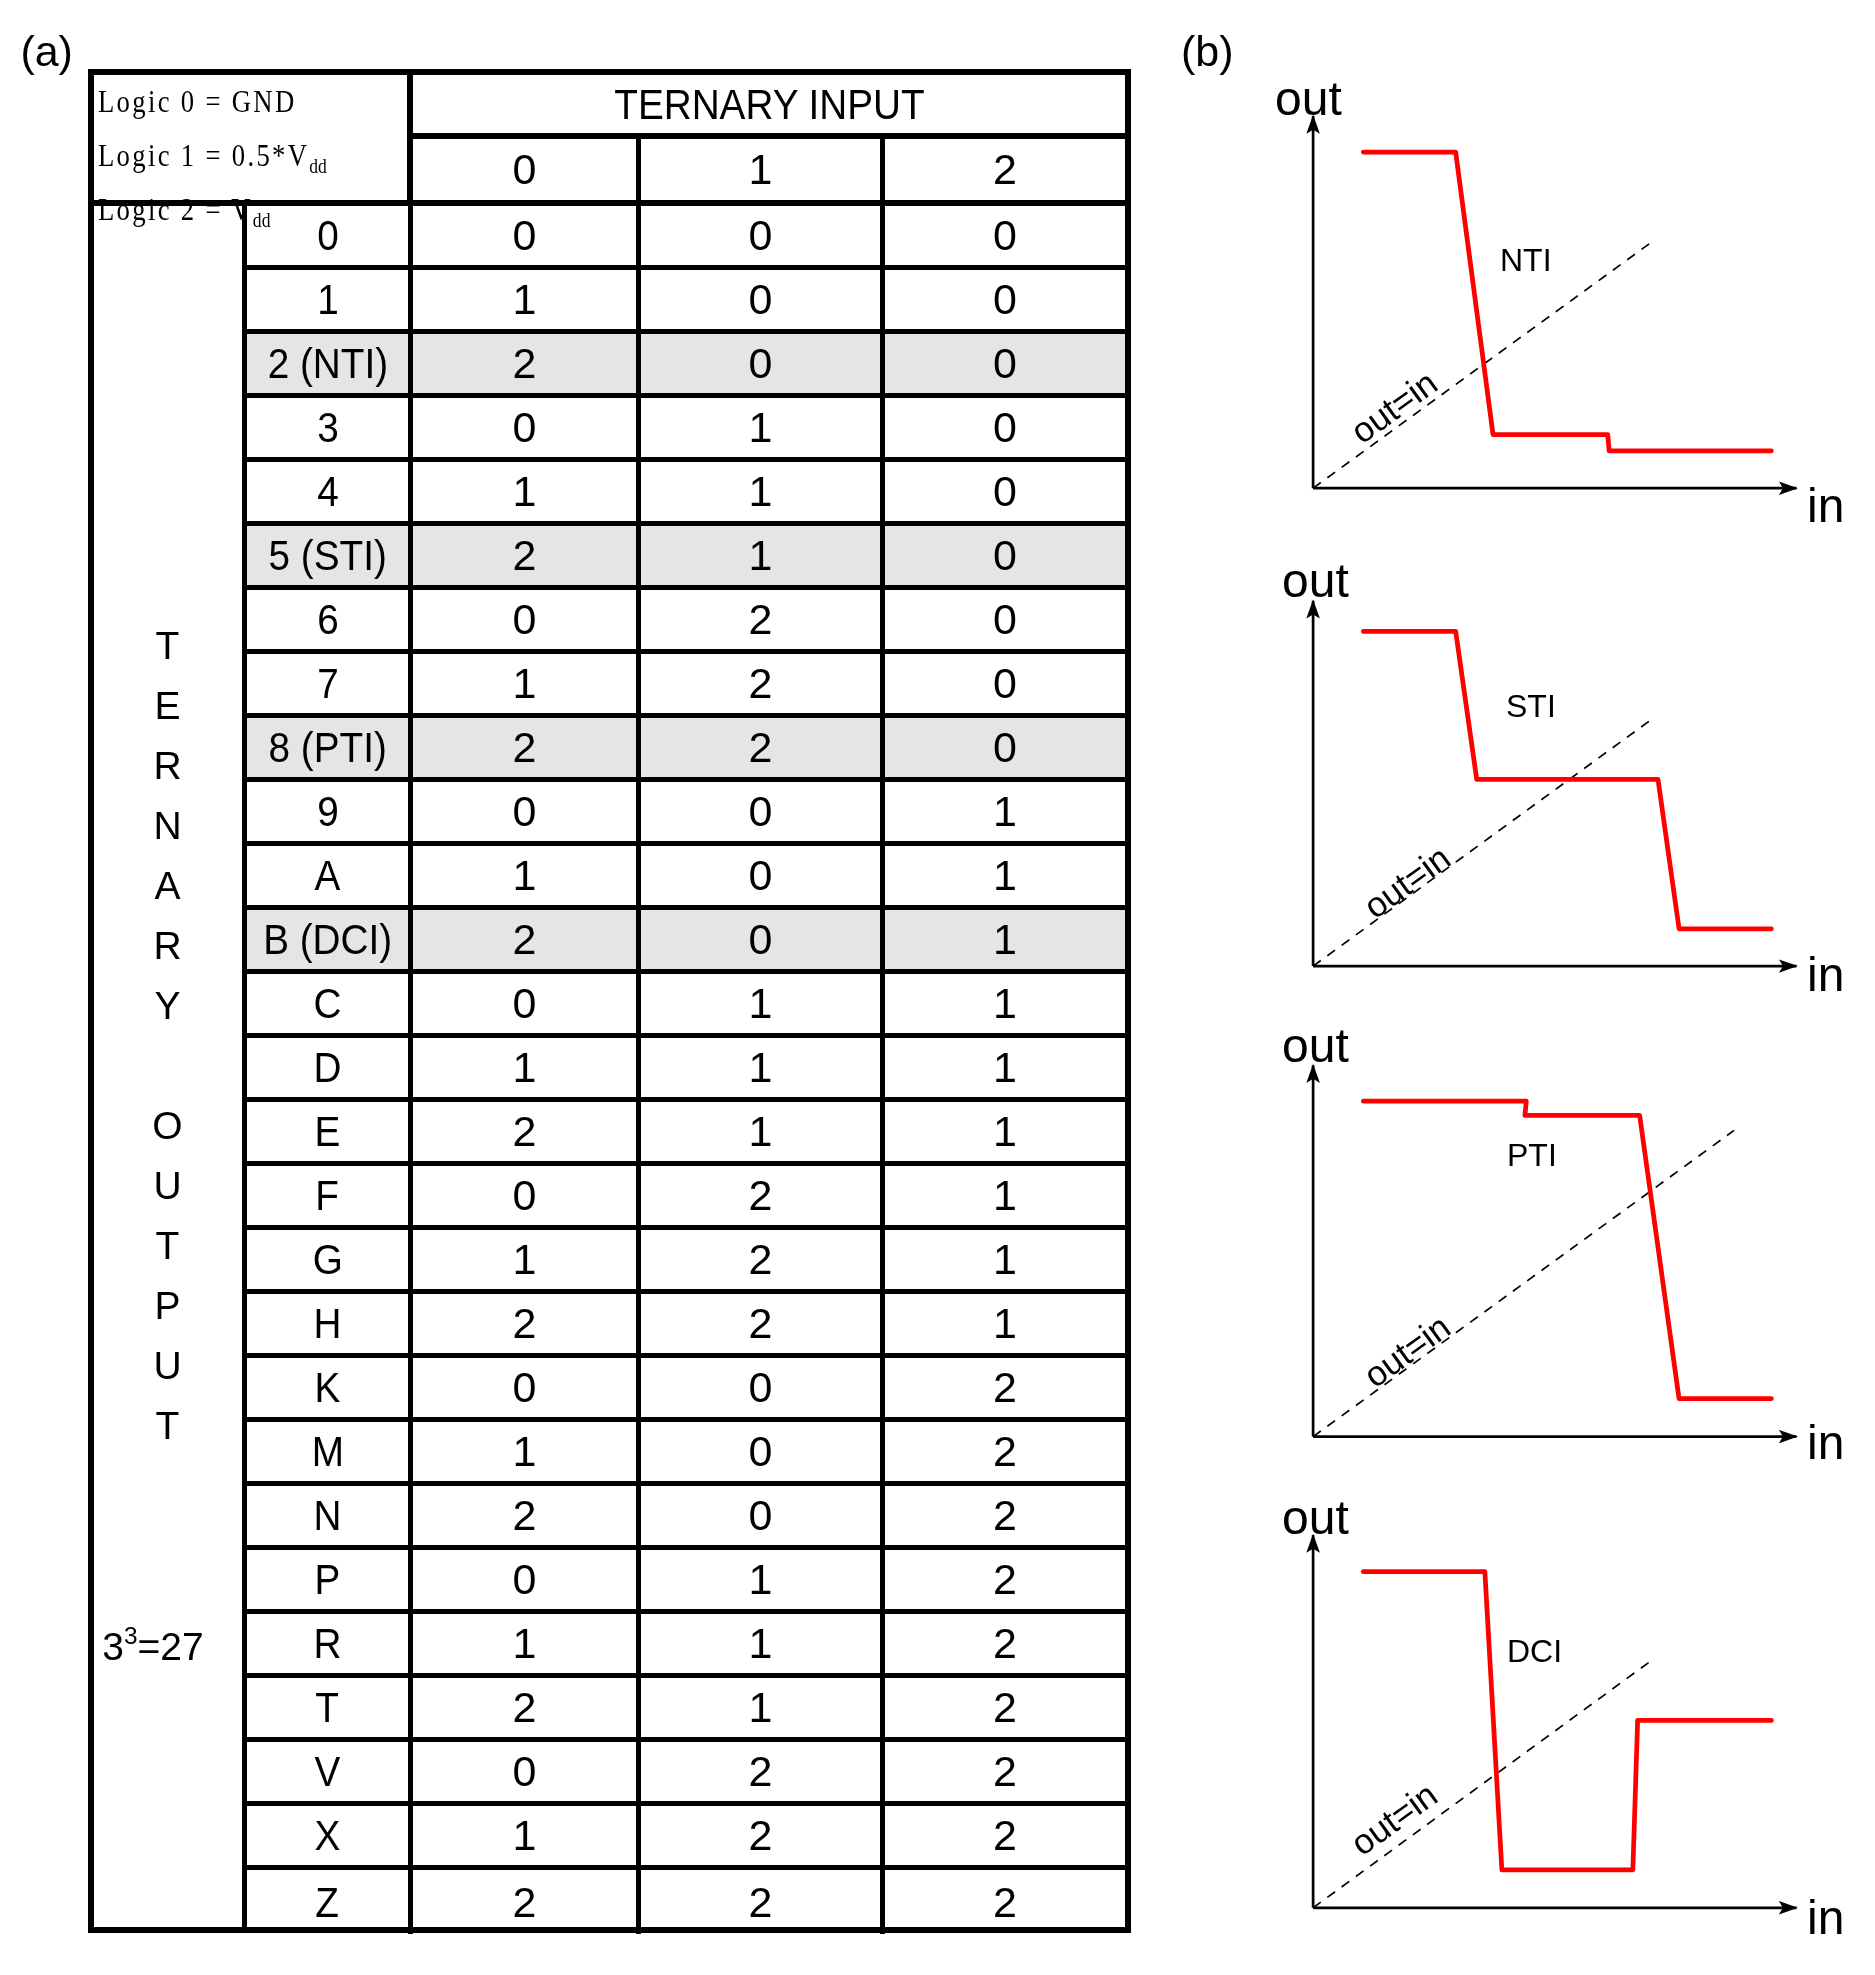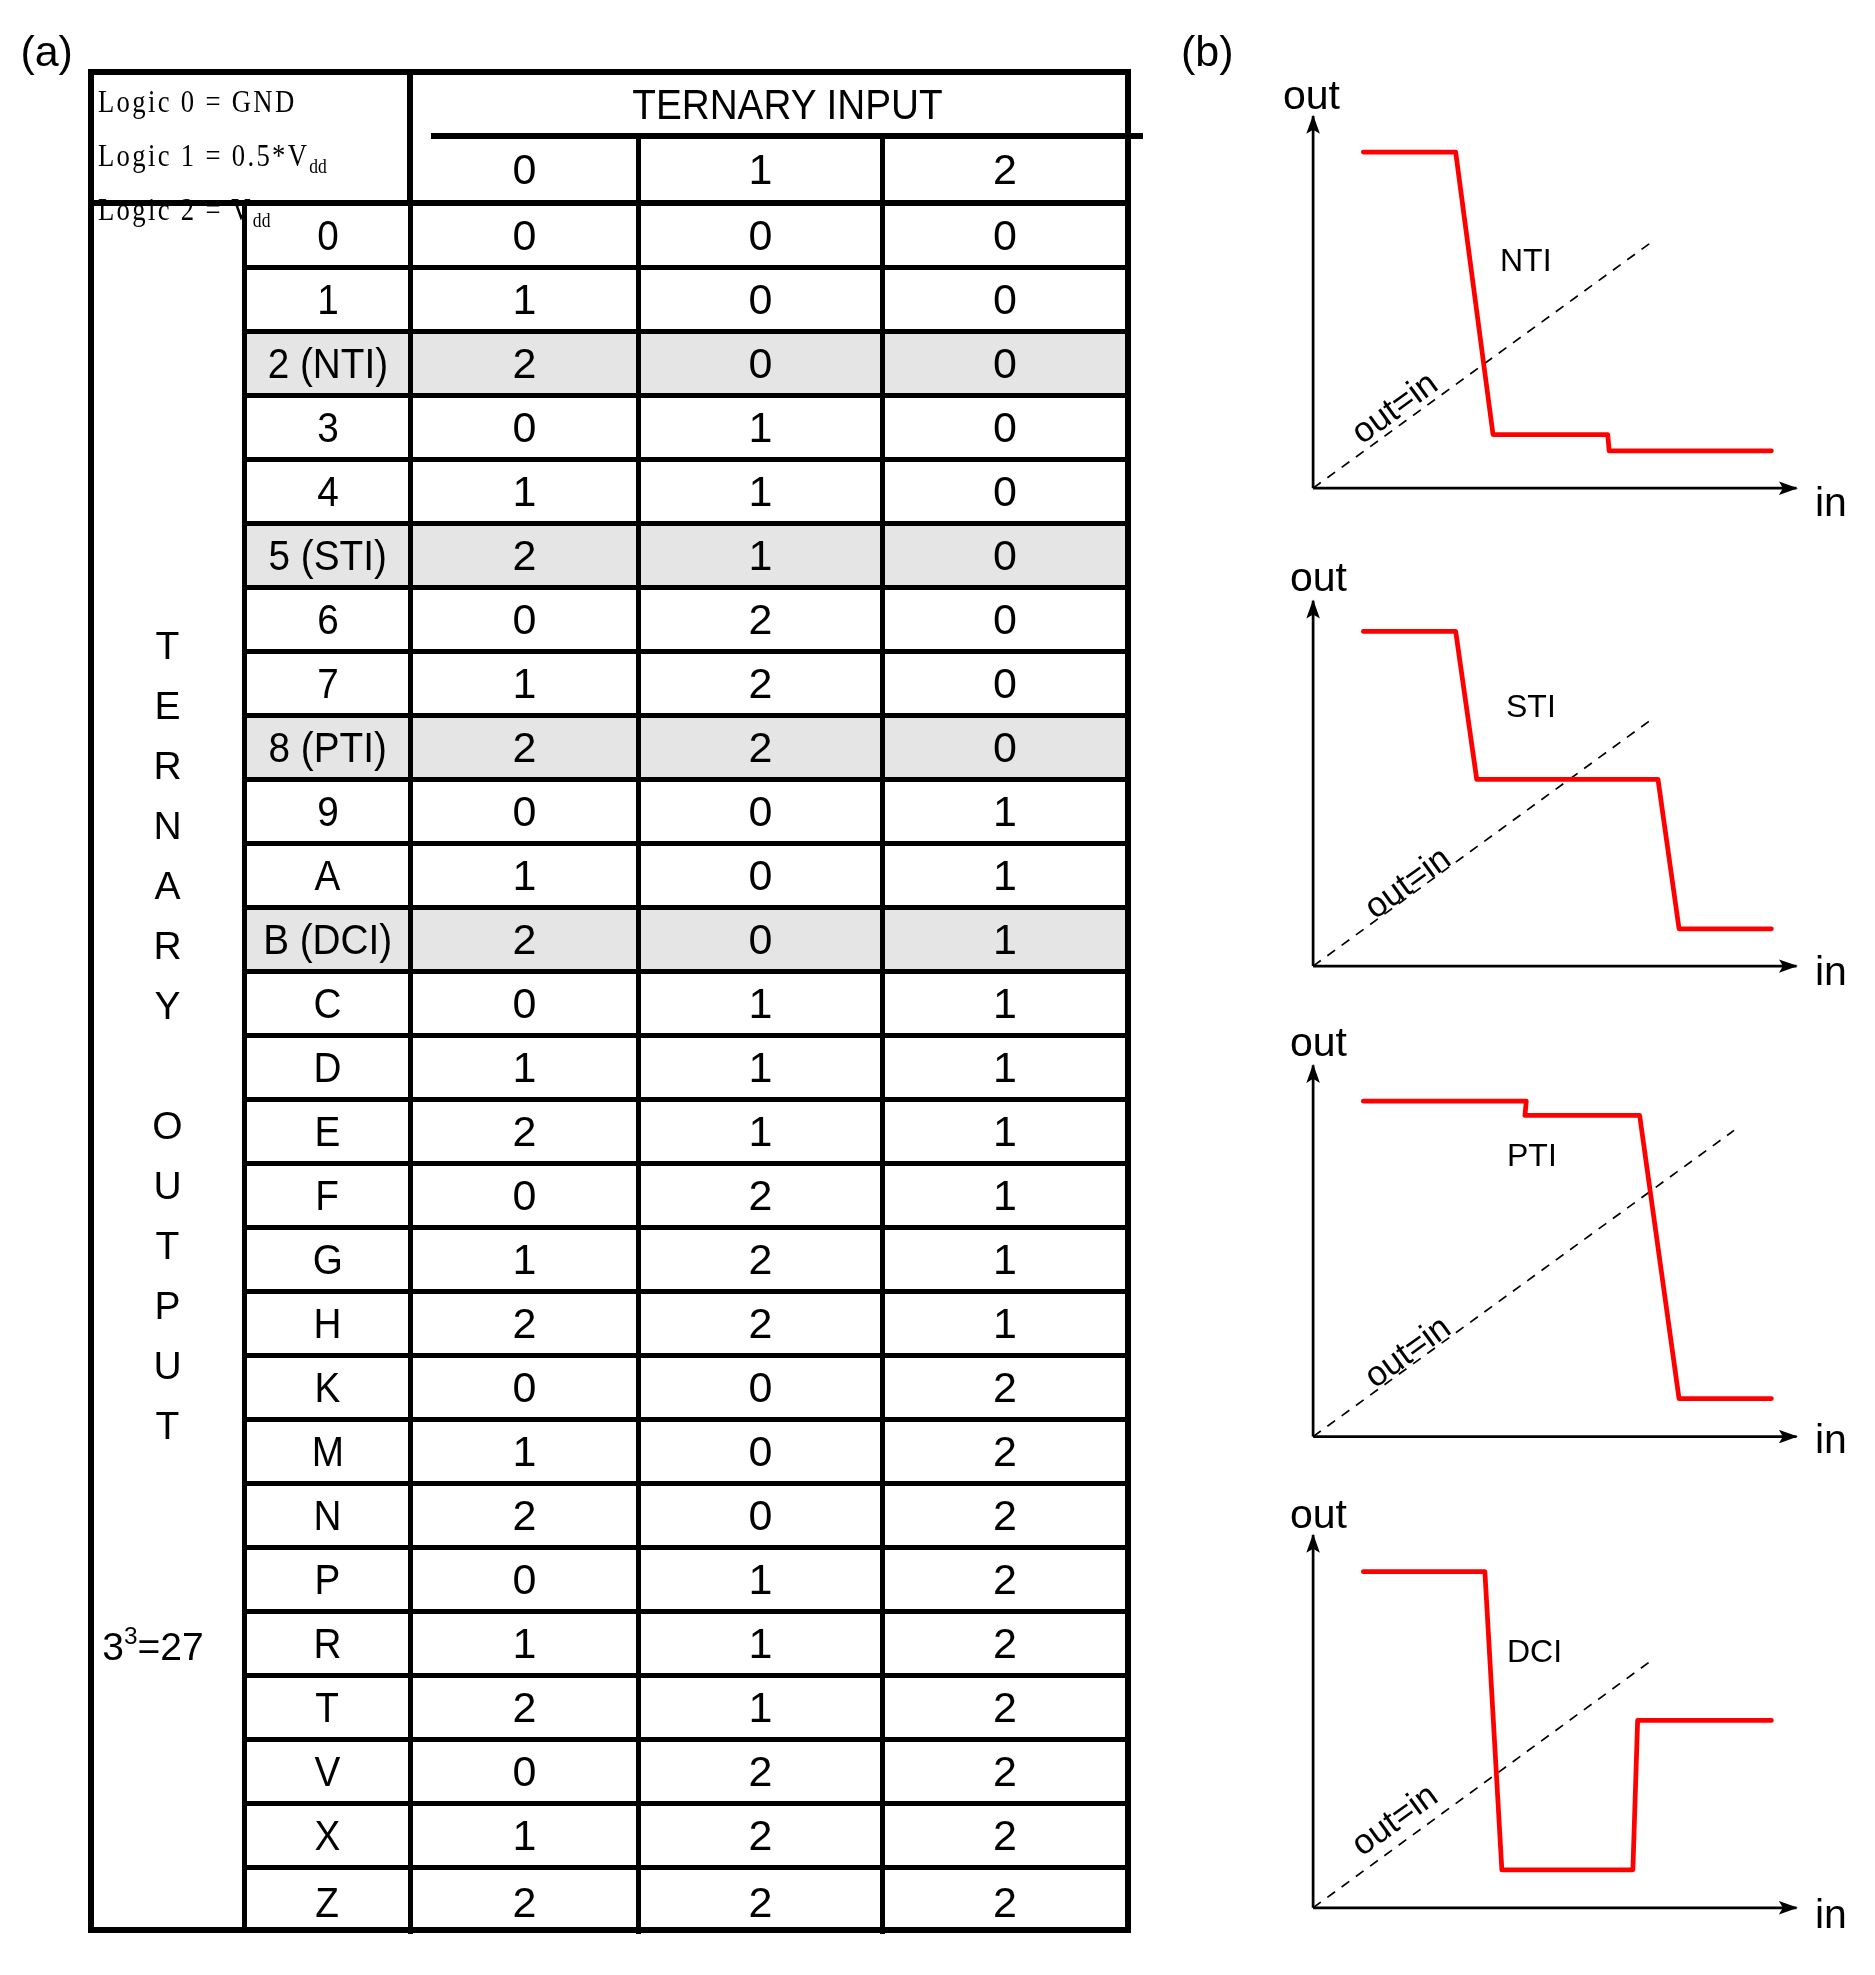--- a/index.html
+++ b/index.html
@@ -11,21 +11,21 @@
 
   
   #truth-table { position: absolute; left: 88px; top: 53px; width: 1043px; height: 1864px;
                  box-sizing: border-box; border: 6.1px solid #000; margin-top: 16px; }
   .legend-box { position: absolute; left: 0; top: 0; width: 319px; height: 131px;
                 box-sizing: border-box; border-right: 6.1px solid #000; border-bottom: 6.1px solid #000;
                 font-family: "Liberation Serif", "DejaVu Serif", serif; font-size: 31px; line-height: 43px;
                 padding: 5.4px 0 0 4.1px; letter-spacing: 2.7px; transform-origin: left top; }
   .legend-line { white-space: nowrap; transform: scaleX(0.86); transform-origin: left center; }
   .legend-line sub { font-size: 20.4px; letter-spacing: 0; vertical-align: -6.8px; }
-  .input-head { position: absolute; left: 337px; top: 0; width: 712px; height: 64px;
+  .input-head { position: absolute; left: 319px; top: 0; width: 712px; height: 64px;
                 box-sizing: border-box; border-bottom: 6.1px solid #000;
                 font-size: 43px; display: flex; align-items: center; justify-content: center; }
   .input-head span { transform: scaleX(0.9); display: inline-block; }
   .input-cols { position: absolute; left: 319px; top: 64px; width: 712px; height: 67px;
                 box-sizing: border-box; border-bottom: 6.1px solid #000; display: flex; }
   .input-cols div { display: flex; align-items: center; justify-content: center; font-size: 43px;
                     box-sizing: border-box; }
   .c1 { width: 228px; border-right: 5.4px solid #000; }
   .c2 { width: 244px; border-right: 5.4px solid #000; }
   .c3 { width: 240px; }
@@ -40,21 +40,21 @@
   .row { display: flex; height: 64px; box-sizing: border-box; border-bottom: 5.4px solid #000; }
   .row:last-child { border-bottom: none; }
   .row.hl { background: #e5e5e5; }
   .row div { display: flex; align-items: center; justify-content: center; font-size: 43px;
              box-sizing: border-box; white-space: nowrap; }
   .row .code { width: 166px; border-right: 5.4px solid #000; }
   .row .code span { display: inline-block; transform: scaleX(0.9); }
 
   
   #plots { position: absolute; left: 0; top: 0; width: 1876px; height: 1975px; pointer-events: none; }
-  .ax-label { position: absolute; font-size: 41px; line-height: 1; margin-left: 8px; }
+  .ax-label { position: absolute; font-size: 48px; line-height: 1; }
   .fn-label { position: absolute; font-size: 32px; line-height: 1; }
 </style>
 </head>
 <body>
 
 <div class="panel-label" id="label-a">(a)</div>
 <div class="panel-label" id="label-b">(b)</div>
 
 <div id="truth-table">
   <div class="legend-box">

